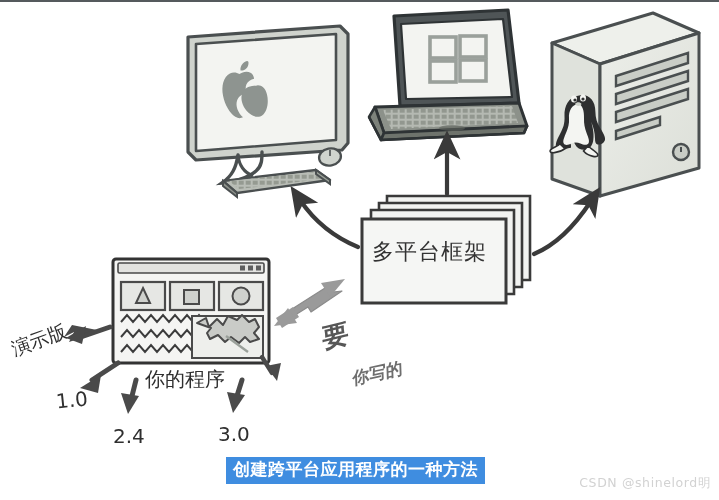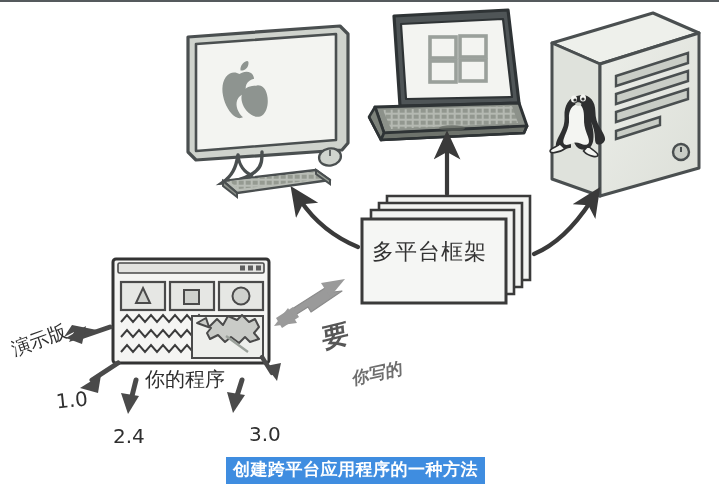--- a/index.html
+++ b/index.html
@@ -91,21 +91,21 @@
     font-weight: normal;
   }
   .ver {
     font-size: 20px;
     color: #2f2f2f;
     font-weight: normal;
     font-family: "DejaVu Sans", "Liberation Sans", sans-serif;
   }
   #ver-1 { left: 56px; top: 388px; transform: rotate(-6deg); }
   #ver-2 { left: 113px; top: 424px; }
-  #ver-3 { left: 218px; top: 422px; margin-left: 31px; }
+  #ver-3 { left: 218px; top: 422px; }
   #hand-1 {
     left: 322px;
     top: 318px;
     font-size: 27px;
     color: #3a3a3a;
     transform: rotate(-14deg) skewX(-8deg);
     font-weight: bold;
     opacity: 0.85;
   }
   #hand-2 {
@@ -320,14 +320,15 @@
 
   <div class="label ver" id="ver-1">1.0</div>
   <div class="label ver" id="ver-2">2.4</div>
   <div class="label ver" id="ver-3">3.0</div>
 
   <div class="label cjk" id="hand-1">要</div>
   <div class="label cjk" id="hand-2">你写的</div>
 
   <div id="caption">创建跨平台应用程序的一种方法</div>
 
+  <div id="watermark">CSDN @shinelord明</div>
 
 </div>
 
 </body></html>

